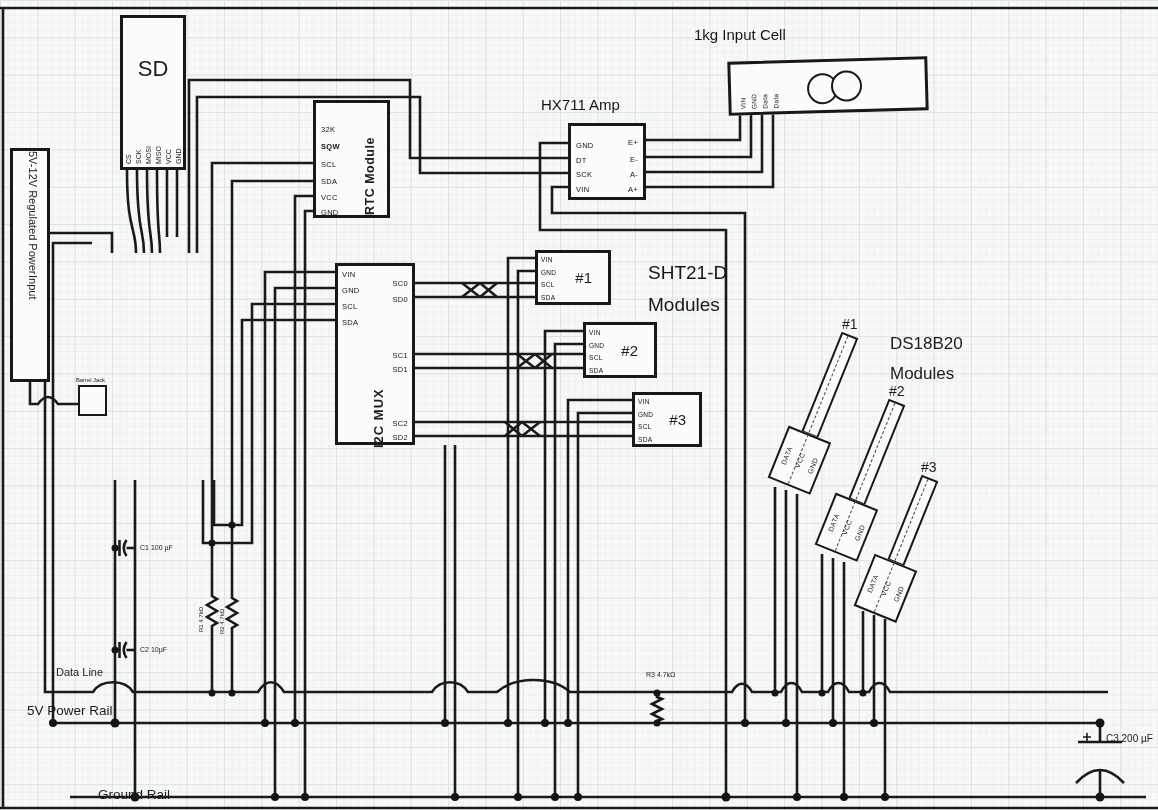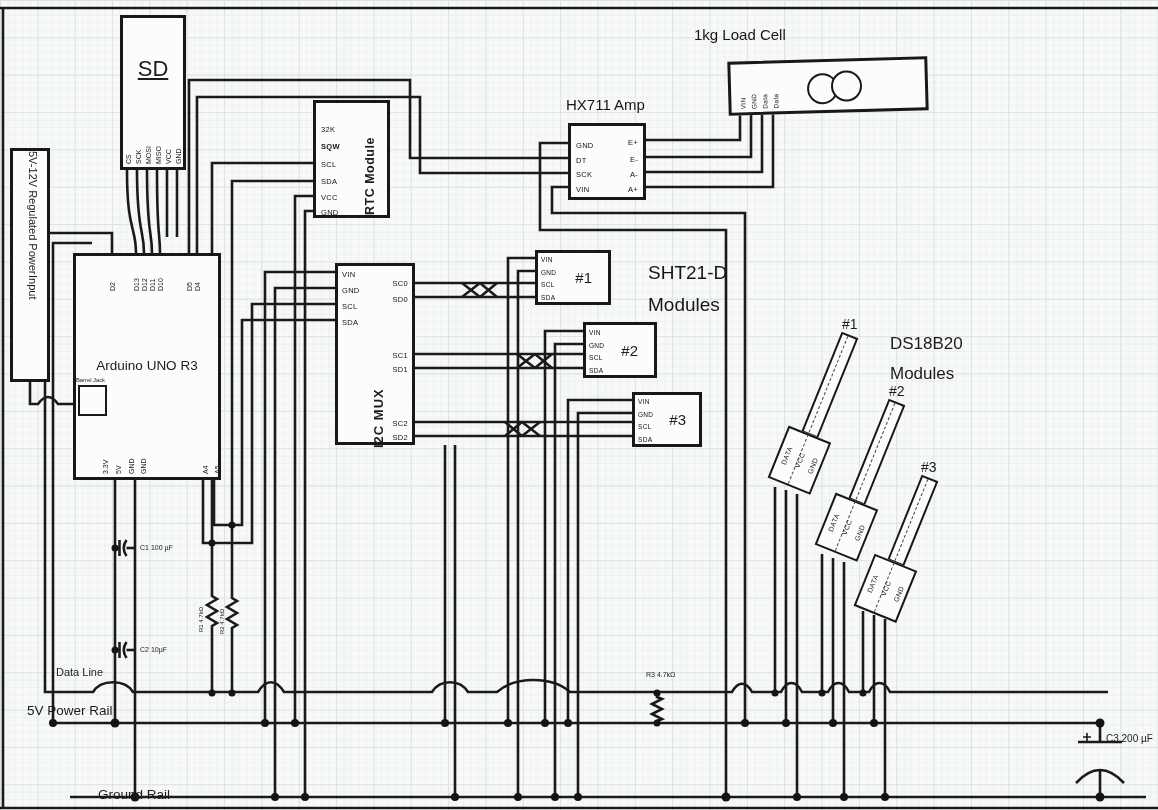--- a/index.html
+++ b/index.html
@@ -170,54 +170,38 @@
         <circle cx="844" cy="797" r="4"></circle>
       <circle cx="863" cy="693" r="3.5"></circle>
         <circle cx="874" cy="723" r="4"></circle>
         <circle cx="885" cy="797" r="4"></circle>
       <circle cx="1100" cy="723" r="4.5"></circle>
         <circle cx="1100" cy="797" r="4.5"></circle>
     </g>
   </svg>
 
   <div class="box" style="left:120px;top:15px;width:66px;height:155px;">
-    <div class="lbl" style="left:0;right:0;top:38px;text-align:center;font-size:22px;text-decoration:underline;">SD</div>
+    <div class="lbl" style="left:0;right:0;top:38px;text-align:center;font-size:22px;">SD</div>
     <div class="sd-pins">
       <span class="vup">CS</span>
       <span class="vup">SCK</span>
       <span class="vup">MOSI</span>
       <span class="vup">MISO</span>
       <span class="vup">VCC</span>
       <span class="vup">GND</span>
     </div>
   </div>
 
   <div class="box" style="left:10px;top:148px;width:40px;height:234px;">
     <div class="vdown" style="position:absolute;left:2px;top:0;height:234px;width:34px;display:flex;align-items:center;font-size:11px;line-height:1.4;text-align:center;">
       <span>5V-12V Regulated Power</span>
       <span>Input</span>
     </div>
   </div>
 
-  <div class="box" style="left:73px;top:253px;width:148px;height:227px;">
-    <div class="lbl" style="left:0;right:0;top:102px;text-align:center;font-size:13.5px;">Arduino UNO R3</div>
-    <span class="vup ard-top" style="left:33px;">D2</span>
-    <span class="vup ard-top" style="left:57px;">D13</span>
-    <span class="vup ard-top" style="left:65px;">D12</span>
-    <span class="vup ard-top" style="left:73px;">D11</span>
-    <span class="vup ard-top" style="left:81px;">D10</span>
-    <span class="vup ard-top" style="left:110px;">D5</span>
-    <span class="vup ard-top" style="left:118px;">D4</span>
-    <span class="vup ard-bot" style="left:26px;">3.3V</span>
-    <span class="vup ard-bot" style="left:39px;">5V</span>
-    <span class="vup ard-bot" style="left:52px;">GND</span>
-    <span class="vup ard-bot" style="left:64px;">GND</span>
-    <span class="vup ard-bot" style="left:126px;">A4</span>
-    <span class="vup ard-bot" style="left:138px;">A5</span>
-  </div>
   <div class="lbl" style="left:76px;top:377px;font-size:5.8px;">Barrel Jack</div>
   <div class="thinbox" style="left:78px;top:385px;width:29px;height:31px;"></div>
 
   <div class="box" style="left:313px;top:100px;width:77px;height:118px;">
     <span class="vup lbl" style="right:10px;top:6px;height:106px;font-size:12.5px;font-weight:bold;letter-spacing:0.5px;">RTC Module</span>
     <span class="pin" style="left:5px;top:23px;">32K</span>
     <span class="pin" style="left:5px;top:40px;font-weight:bold;">SQW</span>
     <span class="pin" style="left:5px;top:58px;">SCL</span>
     <span class="pin" style="left:5px;top:75px;">SDA</span>
     <span class="pin" style="left:5px;top:91px;">VCC</span>
@@ -231,33 +215,33 @@
     <span class="pin" style="left:4px;top:37px;">SCL</span>
     <span class="pin" style="left:4px;top:53px;">SDA</span>
     <span class="pin" style="right:4px;top:14px;">SC0</span>
     <span class="pin" style="right:4px;top:30px;">SD0</span>
     <span class="pin" style="right:4px;top:86px;">SC1</span>
     <span class="pin" style="right:4px;top:100px;">SD1</span>
     <span class="pin" style="right:4px;top:154px;">SC2</span>
     <span class="pin" style="right:4px;top:168px;">SD2</span>
   </div>
 
-  <div class="lbl title-md" style="left:566px;top:96px;">HX711 Amp</div>
+  <div class="lbl title-md" style="left:541px;top:96px;">HX711 Amp</div>
   <div class="box" style="left:568px;top:123px;width:78px;height:77px;">
     <span class="pin" style="left:5px;top:16px;">GND</span>
     <span class="pin" style="left:5px;top:31px;">DT</span>
     <span class="pin" style="left:5px;top:45px;">SCK</span>
     <span class="pin" style="left:5px;top:60px;">VIN</span>
     <span class="pin" style="right:5px;top:13px;">E+</span>
     <span class="pin" style="right:5px;top:30px;">E-</span>
     <span class="pin" style="right:5px;top:45px;">A-</span>
     <span class="pin" style="right:5px;top:60px;">A+</span>
   </div>
 
-  <div class="lbl title-md" style="left:694px;top:26px;">1kg Load Cell</div>
+  <div class="lbl title-md" style="left:694px;top:26px;">1kg Input Cell</div>
   <div class="box" style="left:728px;top:59px;width:200px;height:54px;transform:rotate(-1.6deg);">
     <span class="vup pin" style="left:9px;bottom:3px;height:36px;font-size:6.5px;">VIN</span>
     <span class="vup pin" style="left:20px;bottom:3px;height:36px;font-size:6.5px;">GND</span>
     <span class="vup pin" style="left:31px;bottom:3px;height:36px;font-size:6.5px;">Data</span>
     <span class="vup pin" style="left:42px;bottom:3px;height:36px;font-size:6.5px;">Data</span>
     <div class="circle" style="left:76px;top:11px;width:31px;height:31px;"></div>
     <div class="circle" style="left:100px;top:9px;width:31px;height:31px;"></div>
   </div>
 
   <div class="lbl title-lg" style="left:648px;top:262px;">SHT21-D</div>

